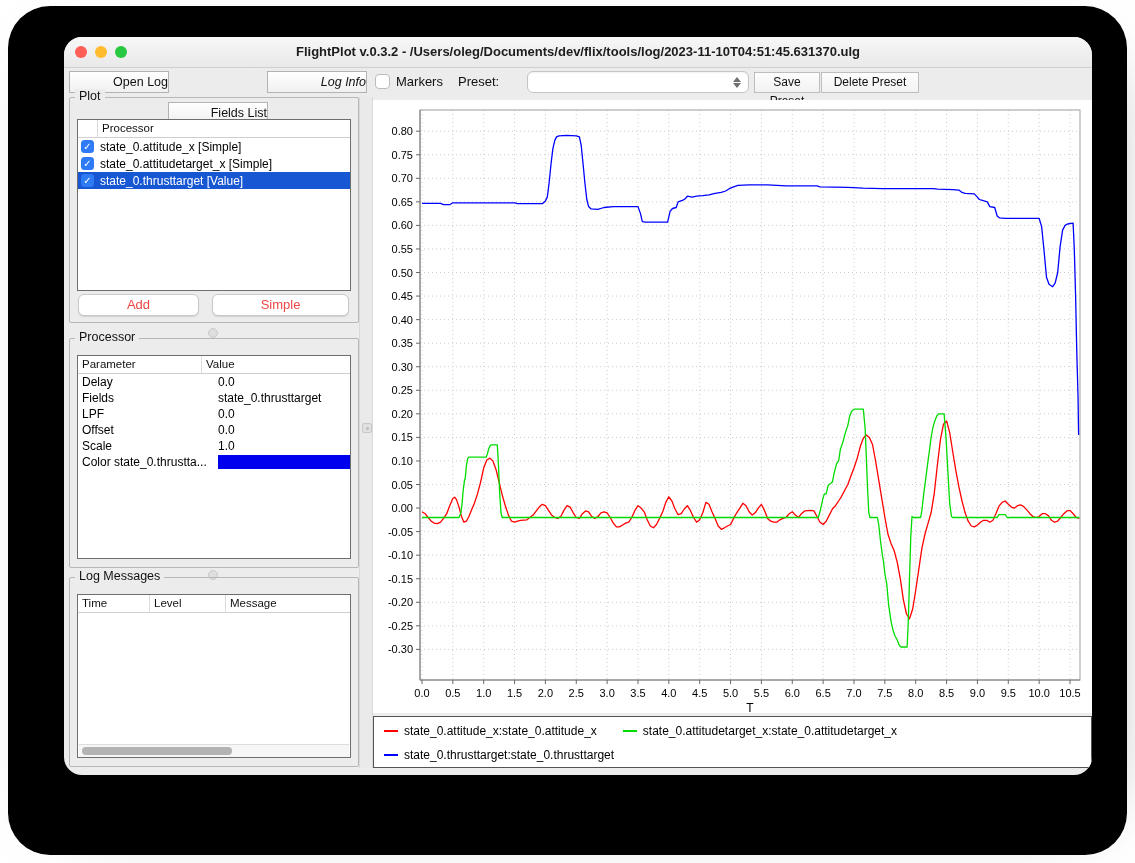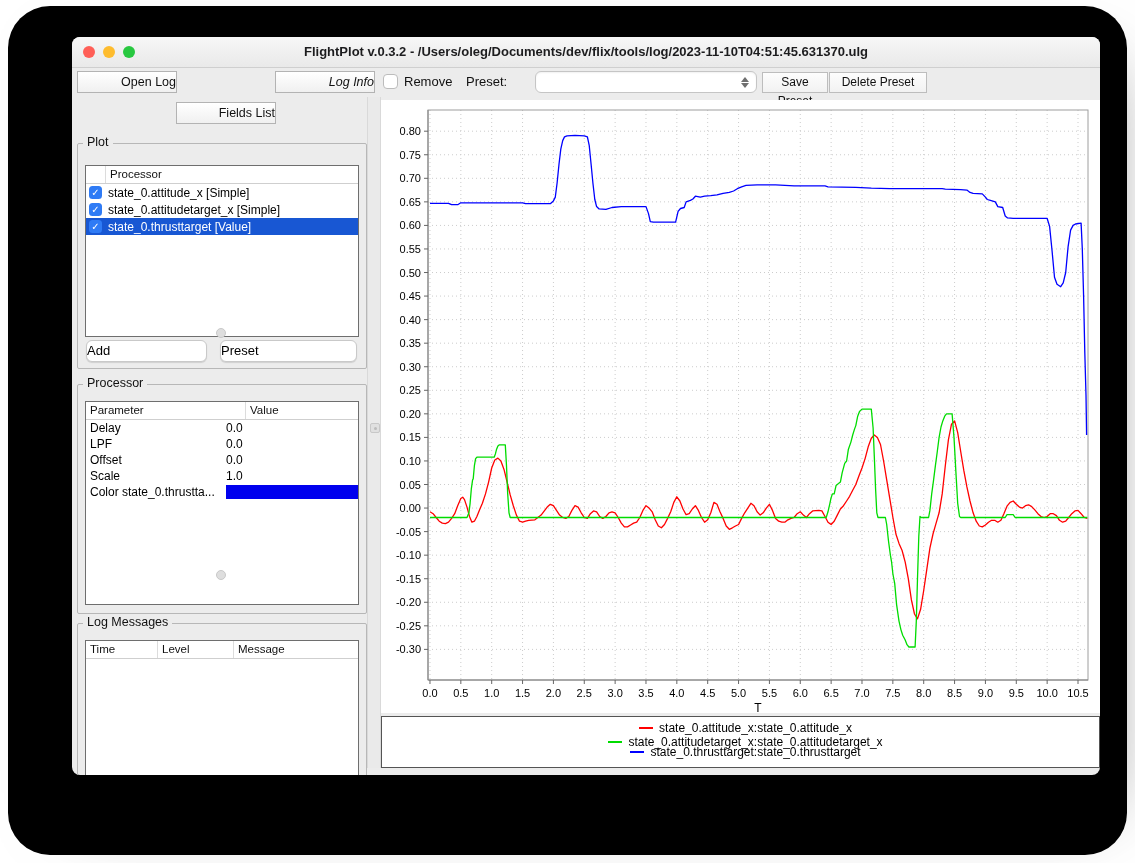--- a/index.html
+++ b/index.html
@@ -1,19 +1,19 @@
 <!DOCTYPE html>
 <html><head>
 <meta charset="utf-8">
 <style>
   html,body{margin:0;padding:0;background:#fff;width:1135px;height:863px;overflow:hidden;
     font-family:"Liberation Sans",sans-serif;-webkit-font-smoothing:antialiased;}
   .backdrop{position:absolute;left:8px;top:6px;width:1119px;height:849px;background:#000;border-radius:42px;}
-  .window{position:absolute;left:72px;top:37px;width:1028px;height:738px;background:#ececec;
-    border-radius:8px;box-shadow:0 30px 70px rgba(0,0,0,.6);overflow:hidden;}
+  .window{position:absolute;left:64px;top:37px;width:1028px;height:738px;background:#ececec;
+    border-radius:18px;box-shadow:0 30px 70px rgba(0,0,0,.6);overflow:hidden;}
   
   .titlebar{position:absolute;left:0;top:0;width:100%;height:30px;
     background:linear-gradient(#f7f7f7,#e9e9e9);border-bottom:1px solid #cfcfcf;}
   .lights{position:absolute;left:11px;top:9px;display:flex;gap:8px;}
   .light{width:12px;height:12px;border-radius:50%;}
   .title{position:absolute;left:0;right:0;top:0;height:30px;line-height:30px;text-align:center;
     font-weight:bold;font-size:13px;color:#1c1c1e;white-space:nowrap;}
   
   .seg-btn{position:absolute;top:34px;height:22px;background:linear-gradient(#ffffff,#f0f0f0);
     border:1px solid #b3b3b3;font-size:12.5px;color:#111;text-align:right;line-height:20px;box-sizing:border-box;}
@@ -21,52 +21,52 @@
   .tb-label{position:absolute;top:37px;font-size:13px;color:#111;}
   .combo{position:absolute;left:463px;top:34px;width:222px;height:22px;background:#fff;border:1px solid #c5c5c5;
     border-radius:6px;box-sizing:border-box;box-shadow:inset 0 1px 2px rgba(0,0,0,.06);}
   .combo .stepper{position:absolute;right:4px;top:2px;width:14px;height:16px;display:flex;flex-direction:column;
     align-items:center;justify-content:center;gap:1px;}
   .tri-up{width:0;height:0;border-left:4px solid transparent;border-right:4px solid transparent;border-bottom:5px solid #6f6f6f;}
   .tri-down{width:0;height:0;border-left:4px solid transparent;border-right:4px solid transparent;border-top:5px solid #6f6f6f;}
   .mini-btn{position:absolute;top:35px;height:21px;background:linear-gradient(#fdfdfd,#f2f2f2);
     border:1px solid #bdbdbd;font-size:12px;color:#111;text-align:center;line-height:19px;box-sizing:border-box;}
   
-  .groupbox{position:absolute;left:5px;width:290px;border:1px solid #b7b7b7;border-radius:2px;box-sizing:border-box;margin-top:46px;}
+  .groupbox{position:absolute;left:5px;width:290px;border:1px solid #b7b7b7;border-radius:2px;box-sizing:border-box;}
   .groupbox>.gb-title{position:absolute;top:-9px;left:5px;background:#ececec;padding:0 4px;font-size:12.5px;color:#111;}
   .panel-table{position:absolute;left:7px;right:7px;background:#fff;border:1px solid #6e6e6e;box-sizing:border-box;overflow:hidden;}
   .thead{display:flex;height:17px;border-bottom:1px solid #cfcfcf;align-items:flex-end;font-size:11.5px;color:#111;}
   .thead .cell{padding-left:4px;box-sizing:border-box;border-right:1px solid #dcdcdc;height:100%;line-height:17px;}
   
   .plot-row{display:flex;align-items:center;height:17px;padding-left:3px;font-size:12px;color:#000;}
   .plot-row.selected{background:#1857d3;color:#fff;}
   .cb-on{width:13px;height:13px;border-radius:3.5px;background:#2f7bf5;color:#fff;font-size:10px;
     line-height:13px;text-align:center;margin-right:6px;flex:0 0 13px;}
   .round-btn{position:absolute;height:22px;background:#fff;border:1px solid #c9c9c9;border-radius:6px;
-    font-size:13px;color:#000000;line-height:20px;box-sizing:border-box;box-shadow:0 1px 1px rgba(0,0,0,.12);}
+    font-size:13px;color:#ef4444;text-align:center;line-height:20px;box-sizing:border-box;box-shadow:0 1px 1px rgba(0,0,0,.12);}
   
   .param-row{display:flex;height:16px;font-size:12px;color:#000;align-items:center;}
   .param-row .k{width:136px;padding-left:4px;box-sizing:border-box;overflow:hidden;white-space:nowrap;}
   .param-row .v{flex:1;padding-left:4px;box-sizing:border-box;overflow:hidden;white-space:nowrap;}
   .swatch{height:14px;margin:1px 2px 1px 0;width:100%;}
   
   .h-dot{position:absolute;width:8px;height:8px;border-radius:50%;background:#dedede;border:1px solid #c9c9c9;}
   .v-divider{position:absolute;left:295px;top:60px;width:14px;height:671px;background:#eaeaea;
     border-left:1px solid #d9d9d9;border-right:1px solid #d9d9d9;box-sizing:border-box;}
   .v-divider .handle{position:absolute;left:2px;top:326px;width:8px;height:8px;border-radius:2px;
     background:#e0e0e0;border:1px solid #c8c8c8;}
   .v-divider .handle::after{content:"";position:absolute;left:2.5px;top:2.5px;width:3px;height:3px;border-radius:50%;background:#bbb;}
   
   .hscroll{position:absolute;left:1px;right:1px;bottom:0;height:12px;background:#f6f6f6;border-top:1px solid #ddd;}
   .hscroll .thumb{position:absolute;left:3px;top:2px;width:150px;height:8px;border-radius:4px;background:#b3b3b3;}
   
   .chart-panel{position:absolute;left:309px;top:63px;width:719px;height:613px;background:#fff;}
   .legend{position:absolute;left:309px;top:679px;width:719px;height:52px;background:#fff;
     border:1px solid #545454;box-sizing:border-box;}
-  .legend-row{display:flex;align-items:center;column-gap:26px;padding-left:10px;height:20px;margin-top:4px;flex-direction:column;}
+  .legend-row{display:flex;align-items:center;column-gap:26px;padding-left:10px;height:20px;margin-top:4px;}
   .legend-entry{display:flex;align-items:center;font-size:12px;color:#000;white-space:nowrap;}
   .legend-swatch{display:inline-block;width:14px;height:2px;margin-right:6px;}
   svg text{font-family:"Liberation Sans",sans-serif;}
 </style>
 </head>
 <body>
 
 <div class="backdrop"></div>
 
 <div class="window">
@@ -77,21 +77,21 @@
       <span class="light" style="background:#febc2e"></span>
       <span class="light" style="background:#28c840"></span>
     </div>
     <div class="title">FlightPlot v.0.3.2 - /Users/oleg/Documents/dev/flix/tools/log/2023-11-10T04:51:45.631370.ulg</div>
   </div>
 
   <div class="seg-btn" style="left:5px;width:100px;">Open Log</div>
   <div class="seg-btn" style="left:104px;width:100px;margin-top:31px;">Fields List</div>
   <div class="seg-btn" style="left:203px;width:100px;font-style:italic;">Log Info</div>
   <div class="checkbox" style="left:311px;top:37px;"></div>
-  <div class="tb-label" style="left:332px;">Remove</div>
+  <div class="tb-label" style="left:332px;">Markers</div>
   <div class="tb-label" style="left:394px;">Preset:</div>
   <div class="combo">
     <span style="position:absolute;left:8px;top:3px;font-size:12px;color:#000;"></span>
     <span class="stepper">
         <span class="tri-up"></span>
         <span class="tri-down"></span>
       </span>
   </div>
   <div class="mini-btn" style="left:690px;width:66px;">Save Preset</div>
   <div class="mini-btn" style="left:757px;width:98px;">Delete Preset</div>
@@ -112,36 +112,40 @@
             <span class="cb-on">✓</span>
             <span>state_0.attitudetarget_x [Simple]</span>
           </div>
           <div class="plot-row selected">
             <span class="cb-on">✓</span>
             <span>state_0.thrusttarget [Value]</span>
           </div>
         </div>
     </div>
     <div class="round-btn" style="left:8px;top:196px;width:121px;">Add</div>
-    <div class="round-btn" style="left:142px;top:196px;width:137px;">Preset</div>
+    <div class="round-btn" style="left:142px;top:196px;width:137px;">Simple</div>
   </div>
 
   <div class="h-dot" style="left:144px;top:291px;"></div>
 
   <div class="groupbox" style="top:301px;height:230px;">
     <span class="gb-title">Processor</span>
     <div class="panel-table" style="top:16px;height:204px;">
       <div class="thead">
-        <span class="cell" style="width:160px;">Parameter</span>
+        <span class="cell" style="width:124px;">Parameter</span>
         <span class="cell" style="flex:1;border-right:none;">Value</span>
       </div>
       <div id="param-rows">
           <div class="param-row">
             <span class="k">Delay</span>
             <span class="v">0.0</span>
+          </div>
+          <div class="param-row">
+            <span class="k">Fields</span>
+            <span class="v">state_0.thrusttarget</span>
           </div>
           <div class="param-row">
             <span class="k">LPF</span>
             <span class="v">0.0</span>
           </div>
           <div class="param-row">
             <span class="k">Offset</span>
             <span class="v">0.0</span>
           </div>
           <div class="param-row">

